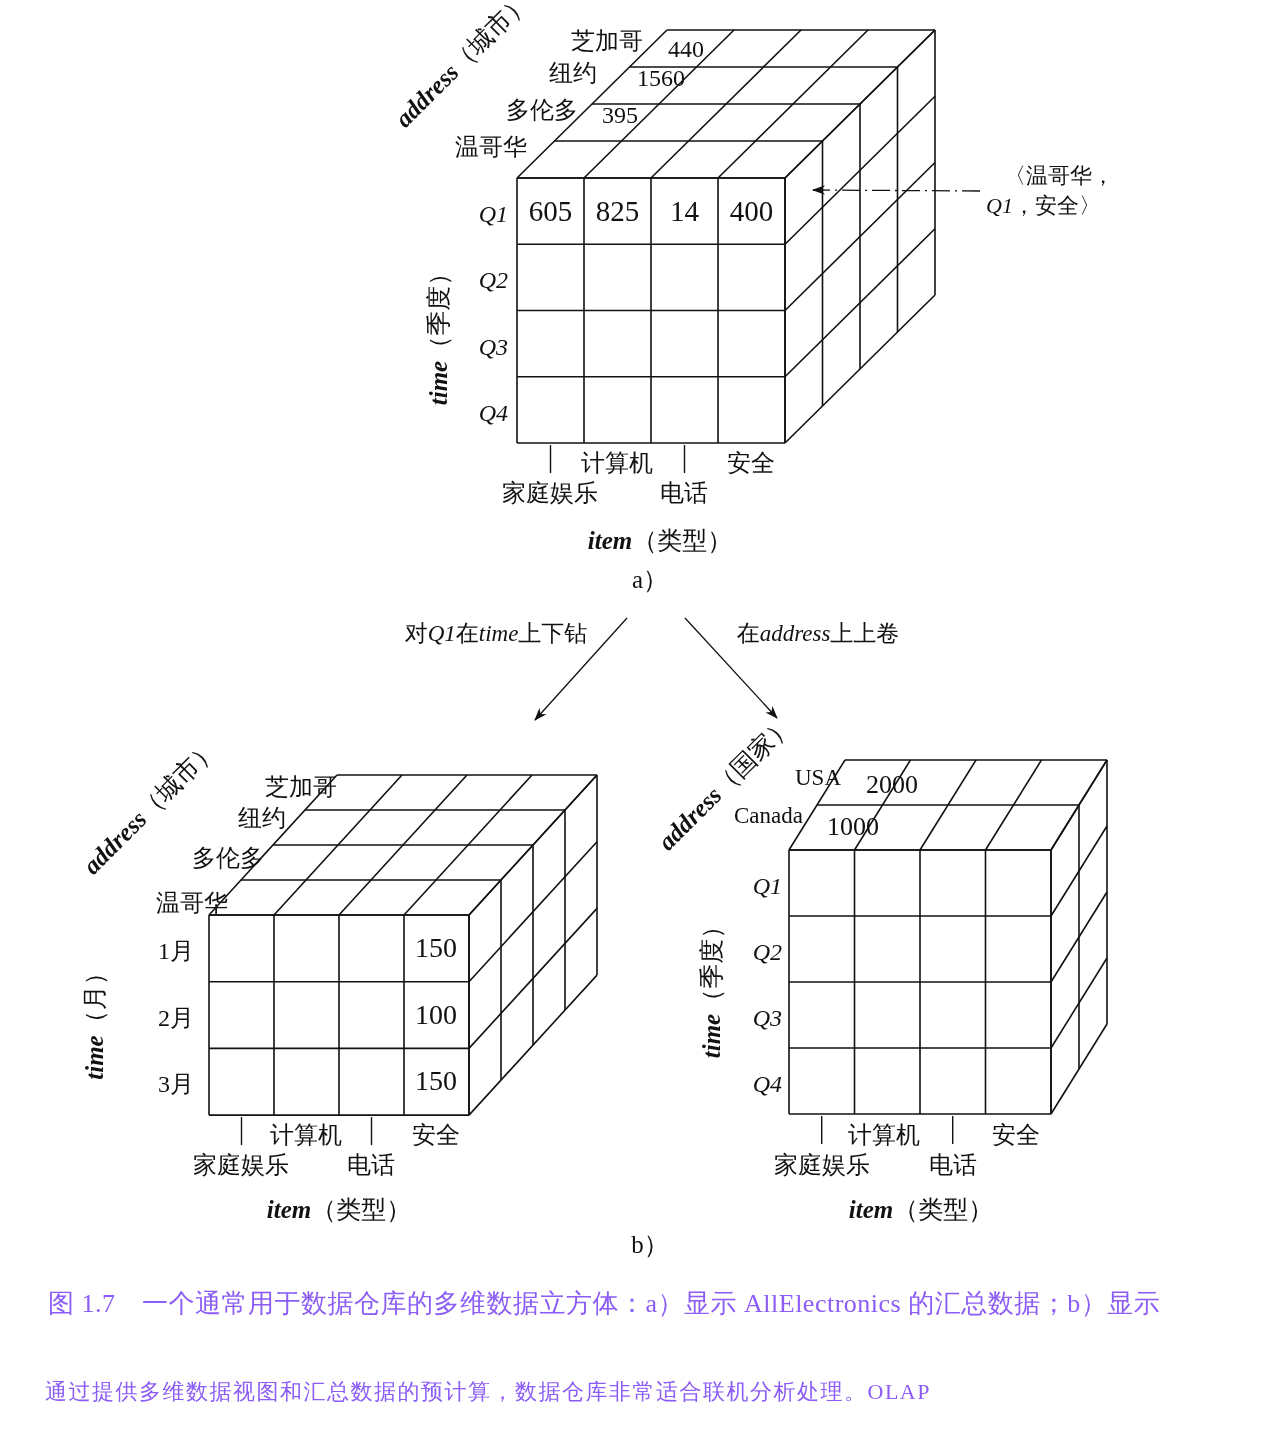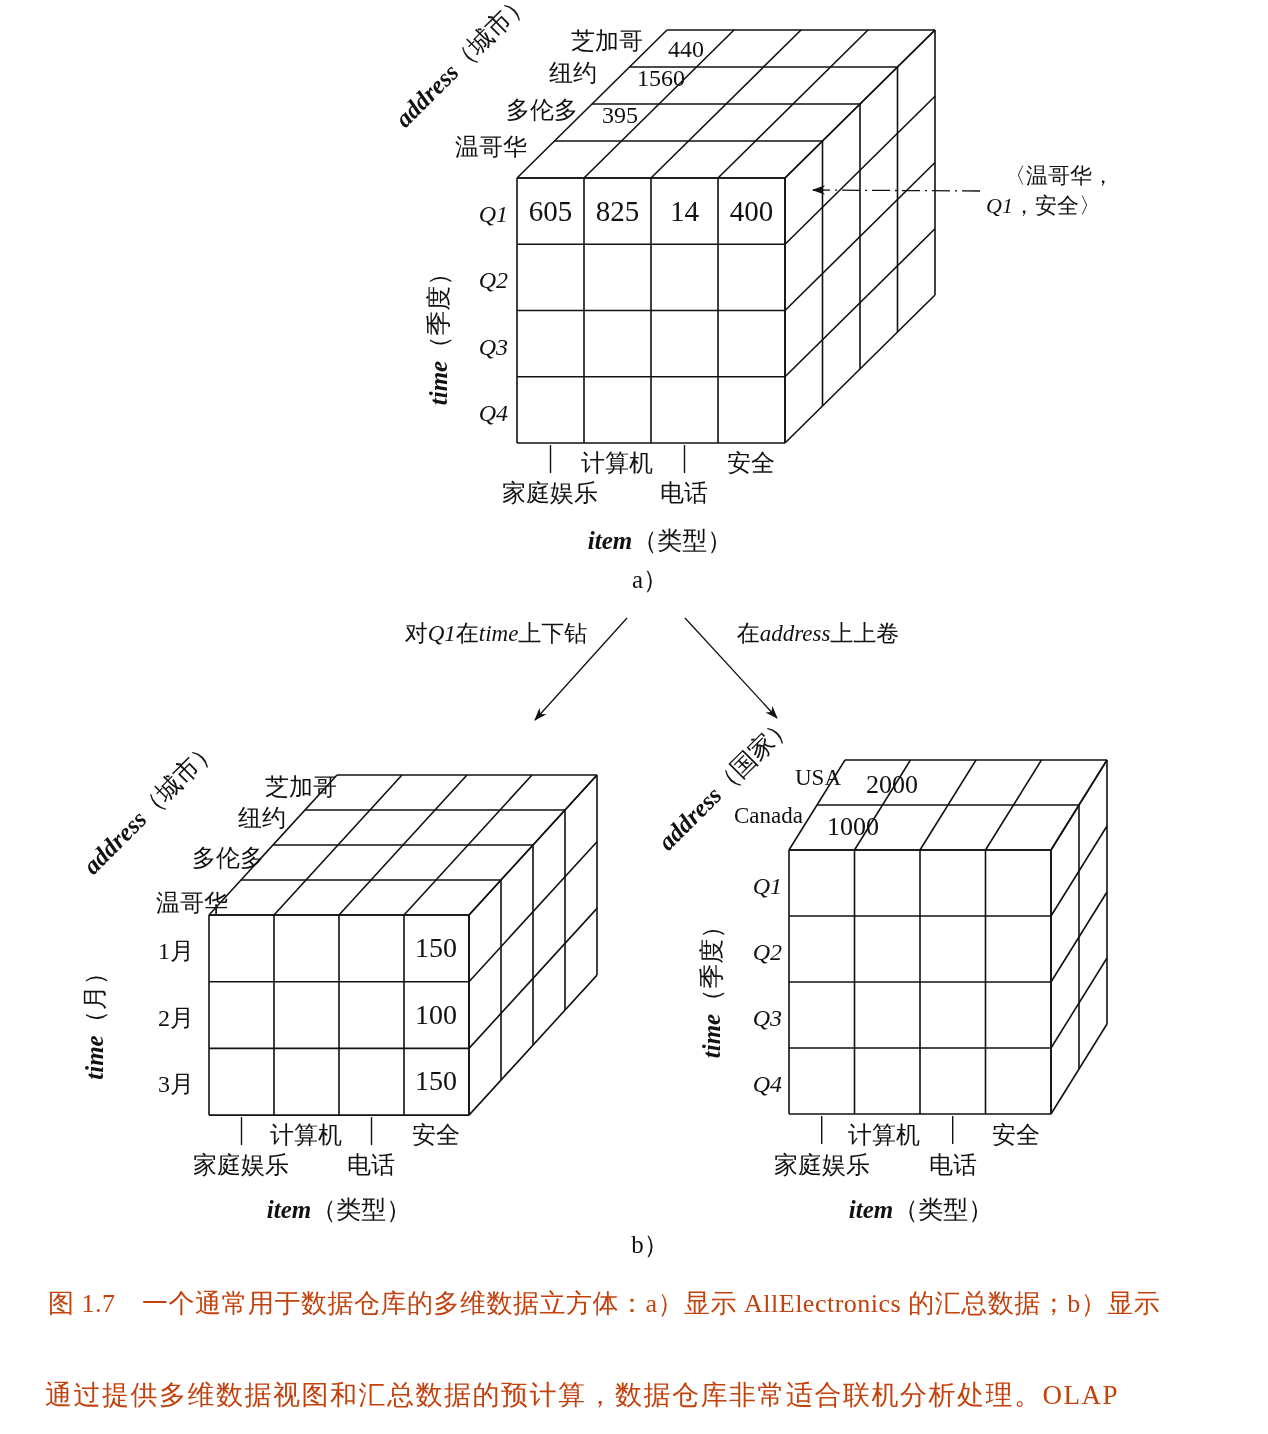--- a/index.html
+++ b/index.html
@@ -1,23 +1,23 @@
 <!DOCTYPE html>
 <html><head>
 <meta charset="utf-8">
 <style>
   html,body{margin:0;padding:0;background:#fff;}
   #page{position:relative;width:1268px;height:1434px;background:#fff;overflow:hidden;
         font-family:"Liberation Serif","DejaVu Serif",serif;color:#111;}
   #art{position:absolute;left:0;top:0;}
   #art text{fill:#111;font-family:"Liberation Serif","DejaVu Serif",serif;}
-  .cap{position:absolute;color:#c2410c;white-space:nowrap;}
+  .cap{position:absolute;color:#8b5cf6;white-space:nowrap;}
   #cap1{left:48px;top:1286px;font-size:26px;letter-spacing:.5px;}
   #cap2{left:112px;top:1321px;font-size:26px;letter-spacing:1px;}
-  #para{left:45px;top:1377px;font-size:27px;letter-spacing:1.5px;}
+  #para{left:45px;top:1377px;font-size:22px;letter-spacing:1.5px;}
 </style>
 </head>
 <body>
 
 <div id="page">
   <svg id="art" width="1268" height="1434" viewBox="0 0 1268 1434">
     <defs>
       <marker id="ah" viewBox="0 0 12 10" refX="11" refY="5" markerWidth="13" markerHeight="11" orient="auto" markerUnits="userSpaceOnUse">
         <path d="M12,5 L0,0.6 L3.4,5 L0,9.4 Z" fill="#111"></path>
       </marker>

